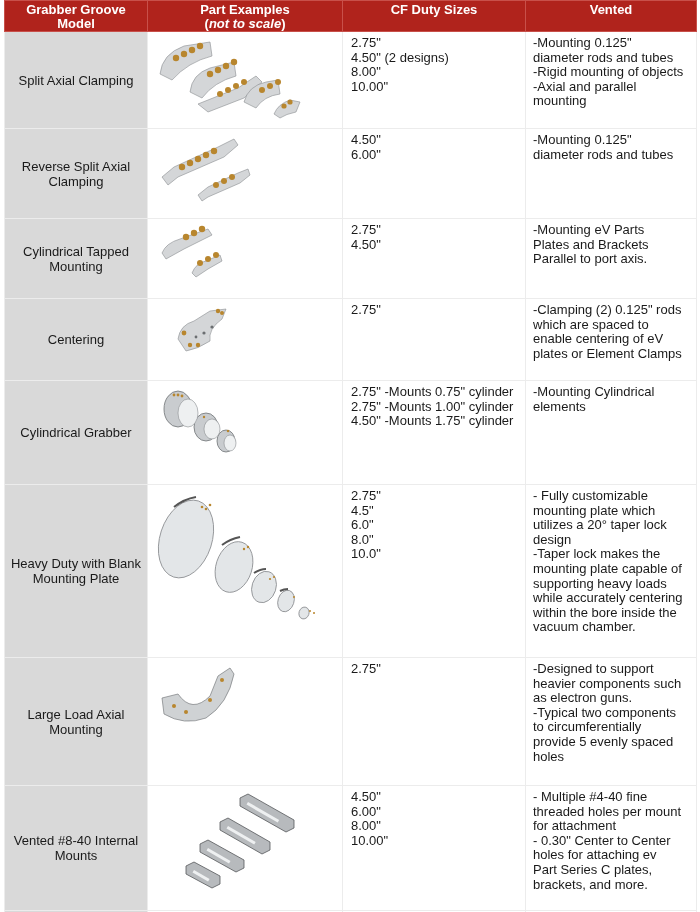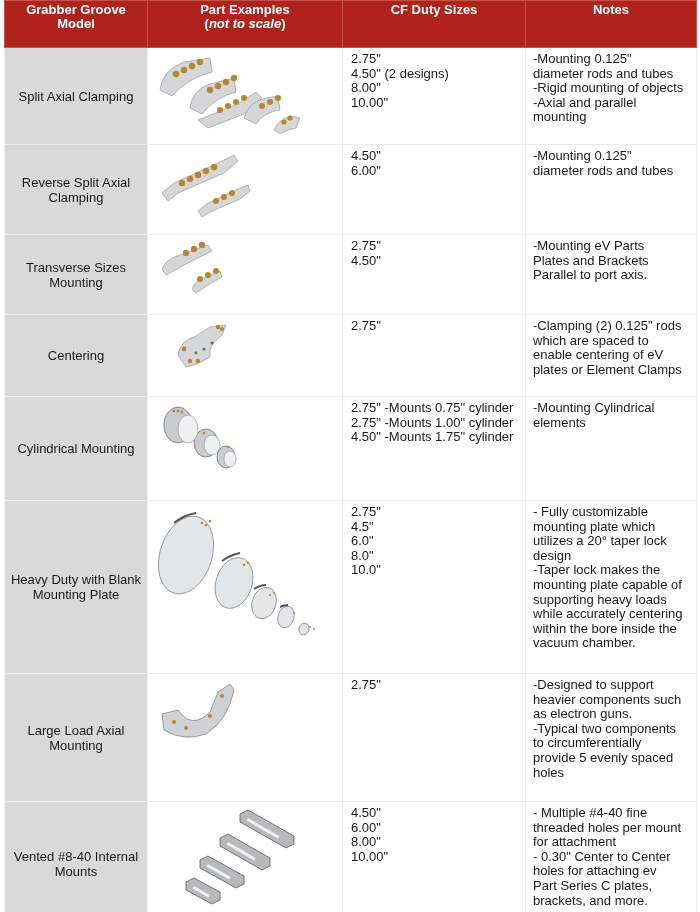--- a/index.html
+++ b/index.html
@@ -1,19 +1,19 @@
 <!DOCTYPE html>
 <html><head>
   <meta charset="utf-8">
   <style>
     html, body { margin: 0; padding: 0; background: #ffffff; }
     body { width: 700px; height: 912px; overflow: hidden; font-family: "Liberation Sans", sans-serif; color: #1a1a1a; }
     .tbl { position: absolute; left: 4px; top: 0; width: 692px; border-collapse: collapse; table-layout: fixed; }
     .tbl td, .tbl th { border: 1px solid #ececec; padding: 0; vertical-align: top; }
-    .tbl th { background: #b0231c; color: #ffffff; font-weight: bold; font-size: 13px; line-height: 14px; text-align: center; vertical-align: top; padding-top: 2px; border-color: #c8504a; height: 47px; box-sizing: border-box; }
+    .tbl th { background: #b0231c; color: #ffffff; font-weight: bold; font-size: 13px; line-height: 14px; text-align: center; vertical-align: top; padding-top: 2px; border-color: #c8504a; height: 31px; box-sizing: border-box; }
     .tbl th .sub { font-weight: bold; }
     .tbl th .sub i { font-style: italic; }
     .model { background: #d9d9d9; text-align: center; vertical-align: middle !important; font-size: 13px; line-height: 15px; padding: 2px 4px !important; }
     .parts { background: #ffffff; position: relative; }
     .sizes, .notes { font-size: 13px; line-height: 14.6px; padding: 4px 6px 0 8px !important; white-space: pre-line; }
     .notes { padding-left: 7px !important; }
   </style>
 </head>
 <body>
 
@@ -28,21 +28,21 @@
     <tr>
       <th>
         <div>Grabber Groove</div>
         <div>Model</div>
       </th>
       <th>
         <div>Part Examples</div>
         <div class="sub"><span>(</span><i>not to scale</i><span>)</span></div>
       </th>
       <th>CF Duty Sizes</th>
-      <th>Notes</th>
+      <th>Vented</th>
     </tr>
   </thead>
   <tbody>
 
     <tr style="height:94px">
       <td class="model">Split Axial Clamping</td>
       <td class="parts">
         <svg width="195" height="92" viewBox="0 0 195 92">
           <g fill="#d4d6d8" stroke="#8a8d90" stroke-width="0.6">
             <path d="M12 42 Q14 22 36 14 L62 10 L64 24 Q40 30 24 48 Z"></path>
@@ -103,21 +103,21 @@
           </g>
         </svg>
       </td>
       <td class="sizes">4.50"
 6.00"</td>
       <td class="notes">-Mounting 0.125"
 diameter rods and tubes</td>
     </tr>
 
     <tr style="height:77px">
-      <td class="model">Transverse Sizes Mounting</td>
+      <td class="model">Cylindrical Tapped Mounting</td>
       <td class="parts">
         <svg width="195" height="75" viewBox="0 0 195 75">
           <g fill="#d4d6d8" stroke="#8a8d90" stroke-width="0.6">
             <path d="M14 34 Q18 24 32 20 L60 10 L64 16 L36 30 L18 40 Z"></path>
             <path d="M44 54 Q48 44 58 42 L72 36 L74 42 L60 50 L48 58 Z"></path>
           </g>
           <g fill="#b8862e">
             <circle cx="38" cy="18" r="3.2"></circle>
               <circle cx="46" cy="14" r="3.2"></circle>
               <circle cx="54" cy="10" r="3.2"></circle>
@@ -156,21 +156,21 @@
         </svg>
       </td>
       <td class="sizes">2.75"</td>
       <td class="notes">-Clamping (2) 0.125" rods
 which are spaced to
 enable centering of eV
 plates or Element Clamps</td>
     </tr>
 
     <tr style="height:101px">
-      <td class="model">Cylindrical Mounting</td>
+      <td class="model">Cylindrical Grabber</td>
       <td class="parts">
         <svg width="195" height="99" viewBox="0 0 195 99">
           <g fill="#c9cccf" stroke="#6f7275" stroke-width="0.8">
             <ellipse cx="30" cy="28" rx="14" ry="18"></ellipse>
             <ellipse cx="58" cy="46" rx="12" ry="14"></ellipse>
             <ellipse cx="78" cy="60" rx="9" ry="11"></ellipse>
           </g>
           <g fill="#eef0f1" stroke="#8a8d90" stroke-width="0.6">
             <ellipse cx="40" cy="32" rx="10" ry="14"></ellipse>
             <ellipse cx="64" cy="48" rx="8" ry="10"></ellipse>

